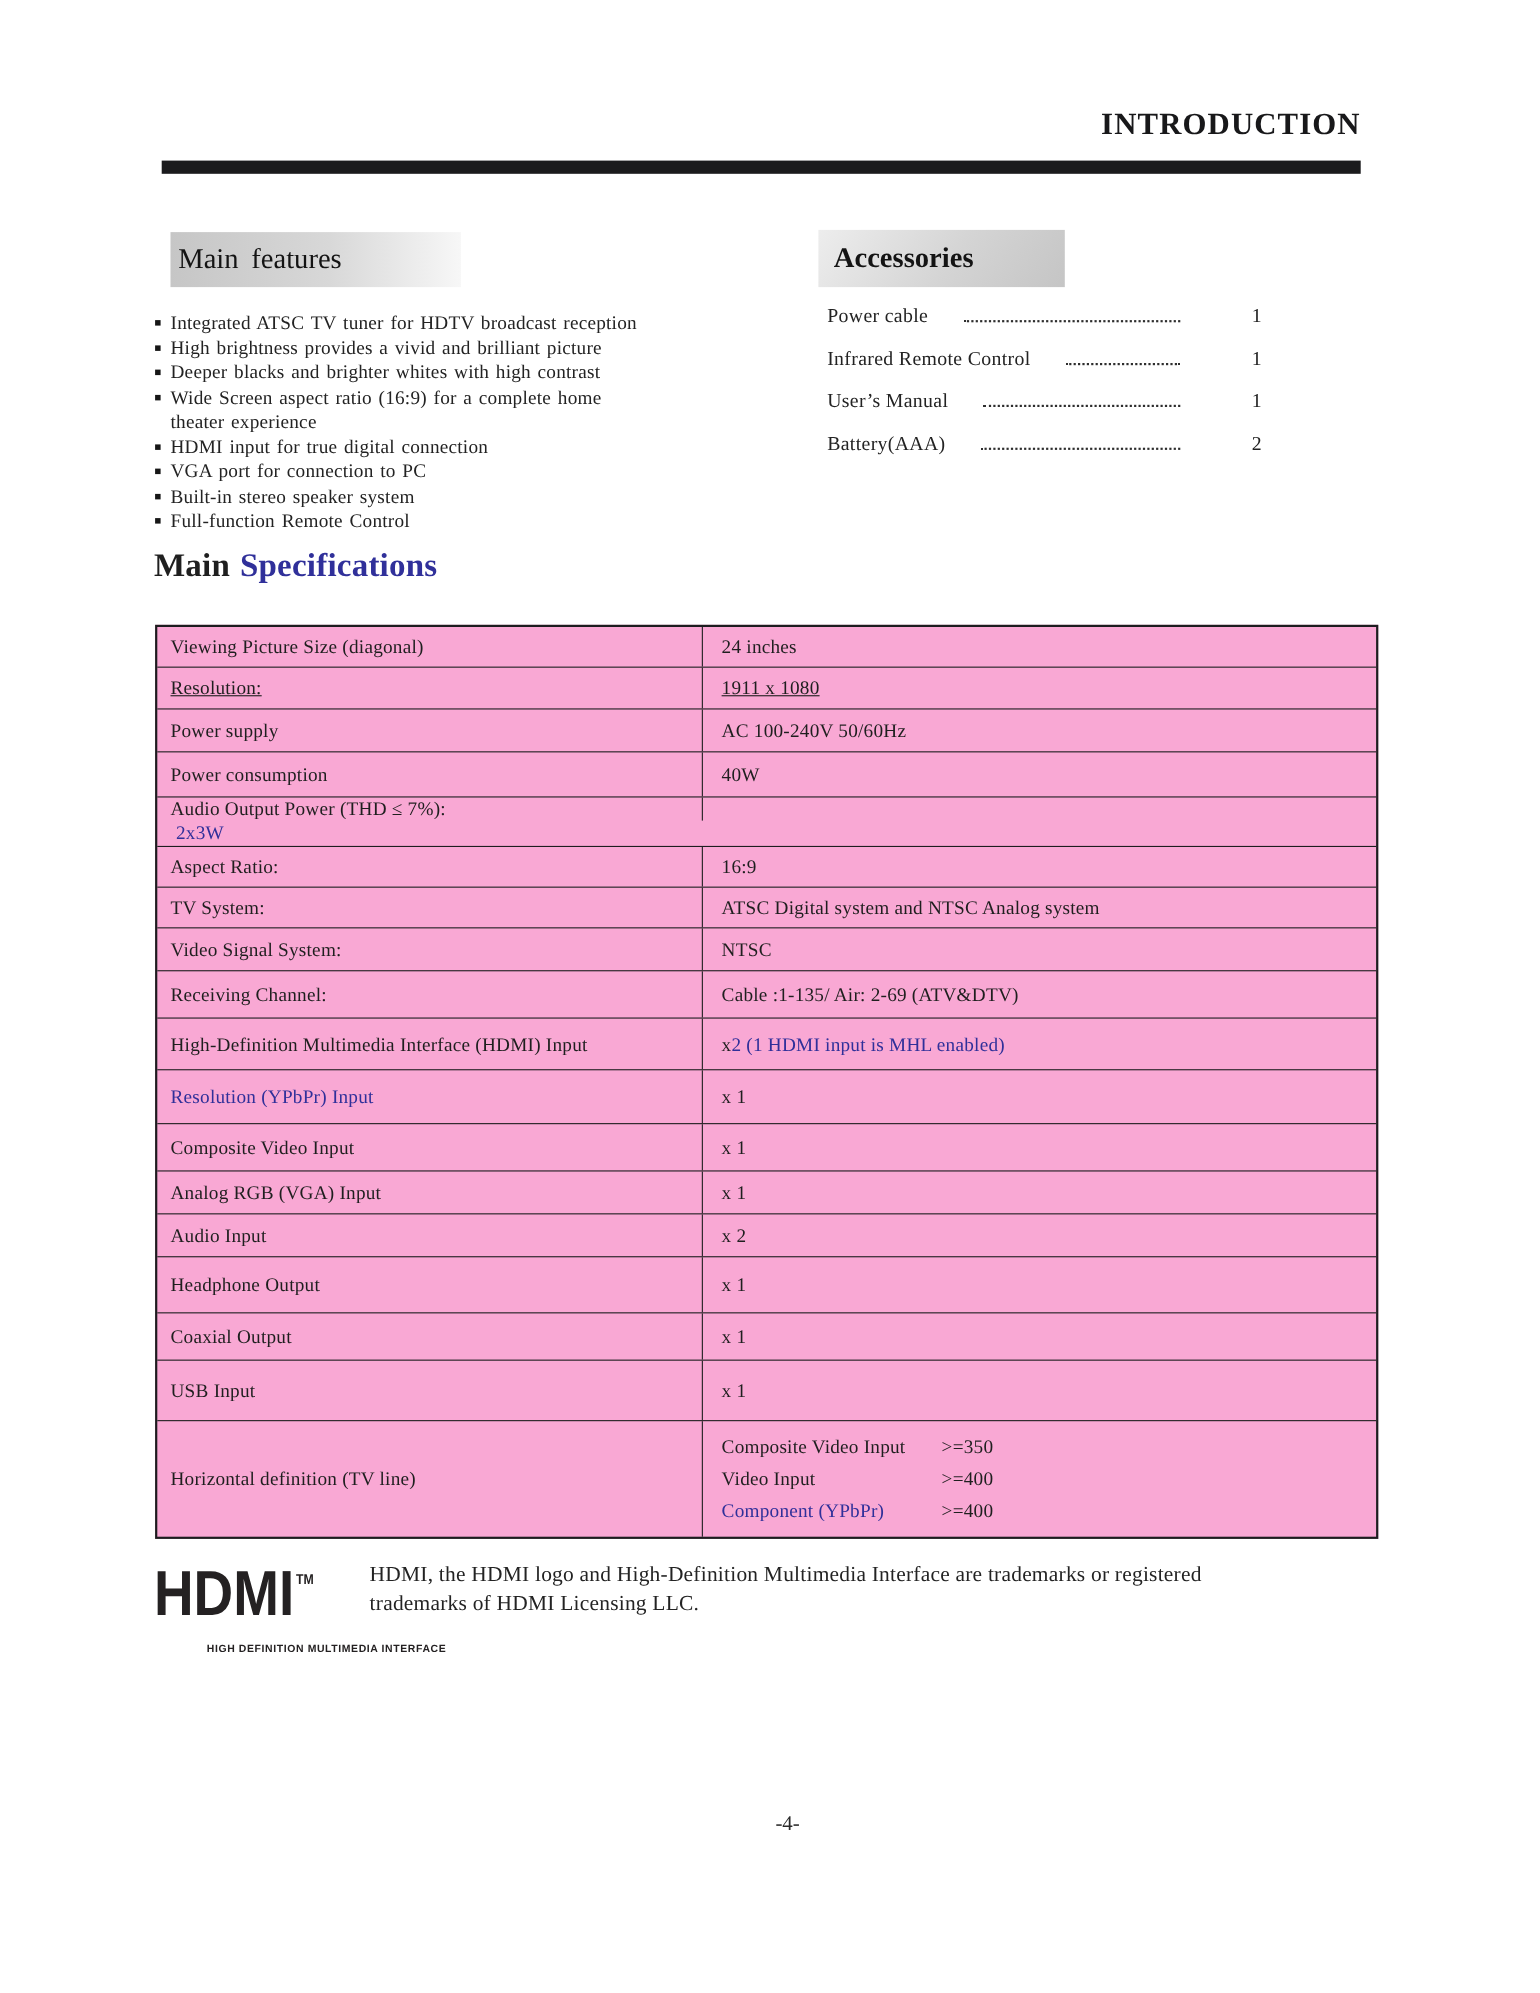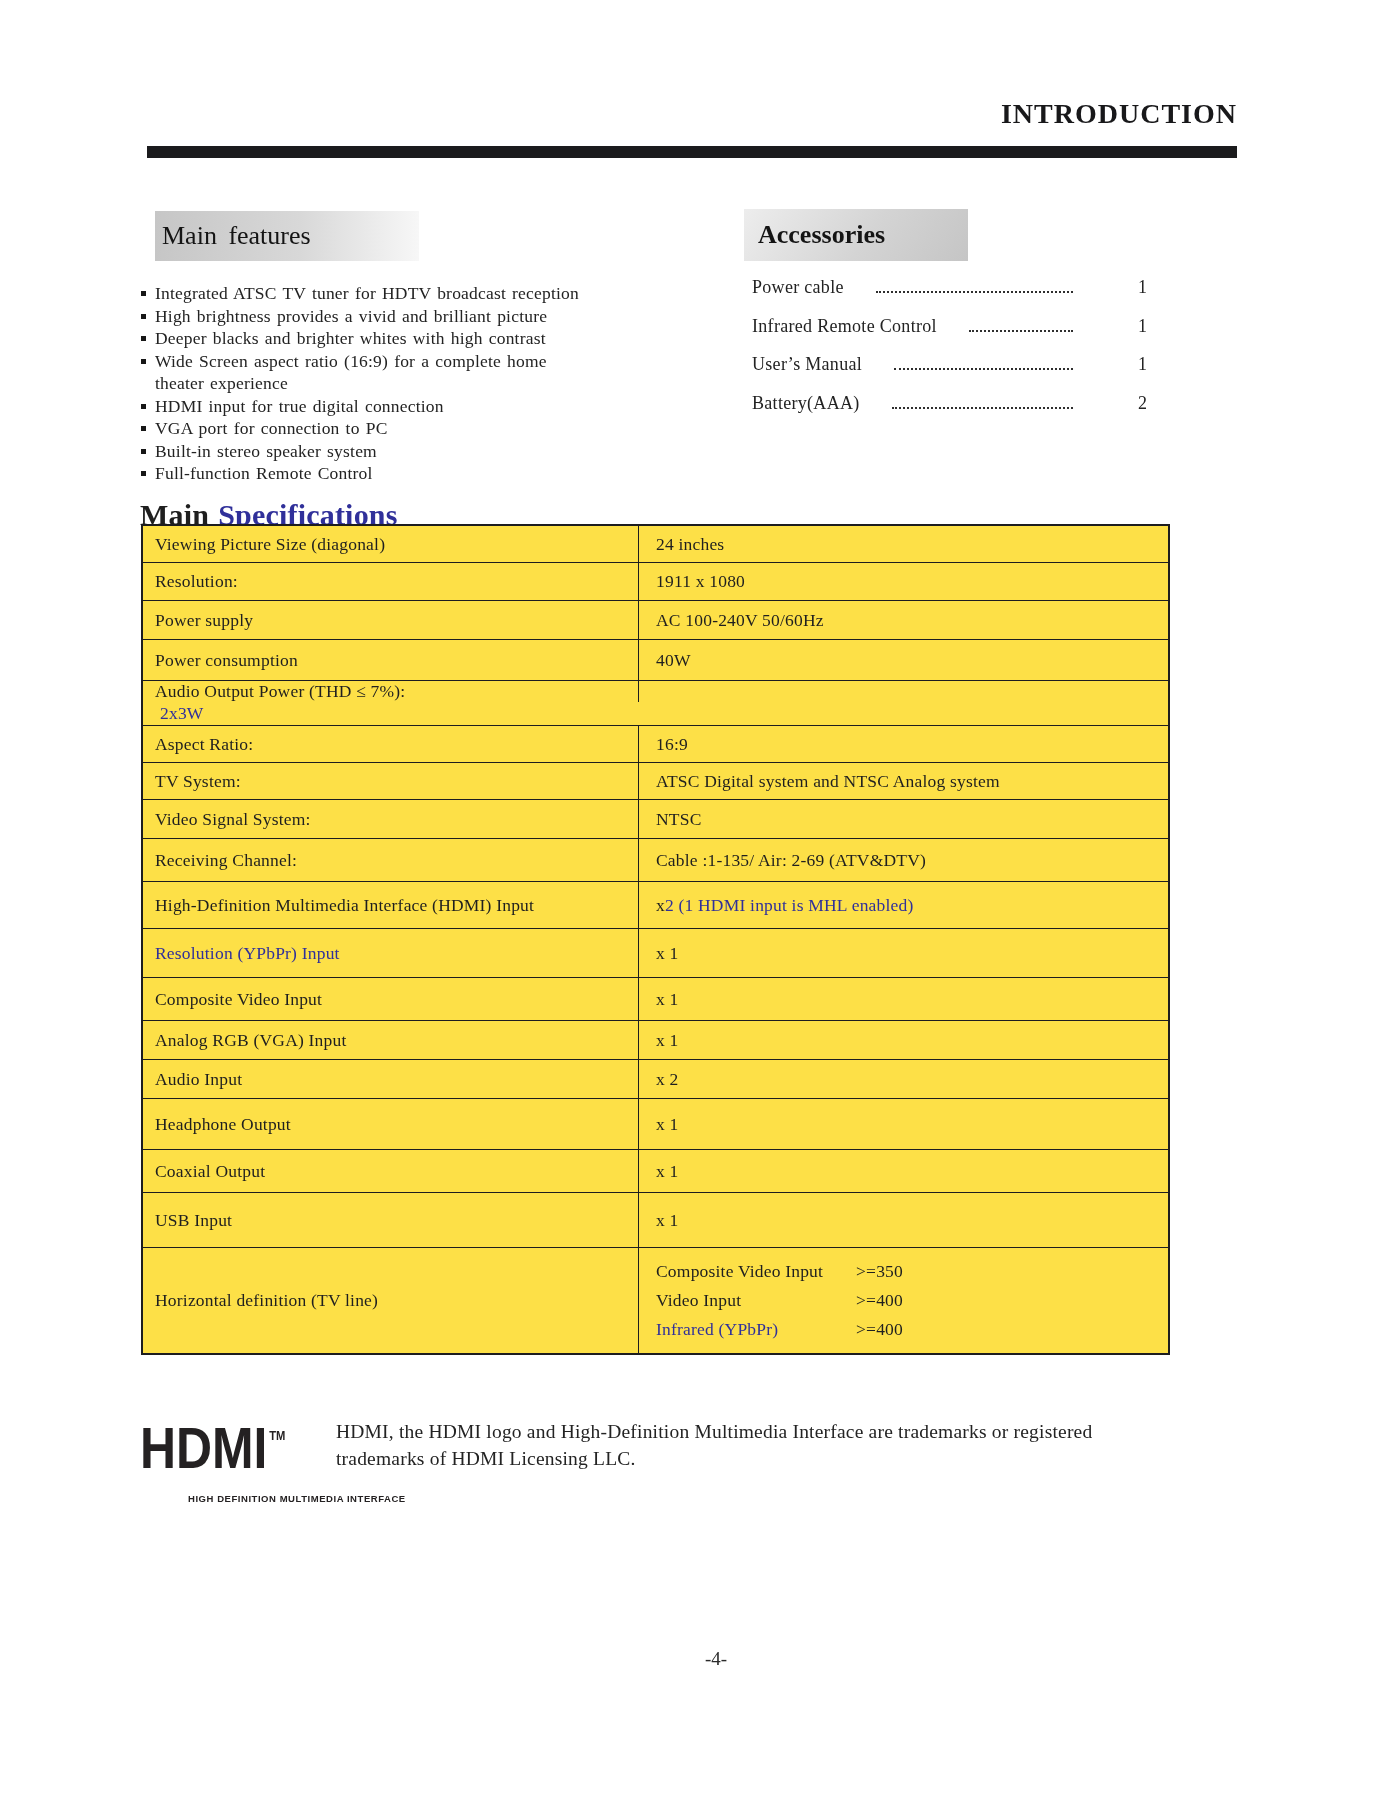--- a/index.html
+++ b/index.html
@@ -43,36 +43,36 @@
   .acc-leader { flex:1 1 auto; border-bottom:2.5px dotted #2e2e2e; margin:0 38px 5px 5px; min-width:30px; }
   .acc-qty { flex:none; width:24px; font-size:18px; }
 
   
   .spec-heading { position:absolute; left:140px; top:498px; font-size:30px; font-weight:bold; margin:0; letter-spacing:0.2px; }
   .spec-heading .blue { margin-left:9px; }
   .blue { color:#30309a; }
 
   
   .spec-table {
-    position:absolute; left:141px; top:524px; width:1029px;
-    border:2px solid #1d1d1f; box-sizing:border-box; background:#fde047;
+    position:absolute; left:141px; top:568px; width:1112px;
+    border:2px solid #1d1d1f; box-sizing:border-box; background:#f9a8d4;
   }
   .spec-row { display:flex; }
   .spec-row + .spec-row { border-top:1.5px solid #1d1d1f; }
   .spec-label {
     width:496px; flex:none; box-sizing:border-box; padding:0 8px 0 12px;
     border-right:1.5px solid #1d1d1f; display:flex; align-items:center;
     font-size:17.5px; letter-spacing:0.2px;
   }
   .spec-value {
     flex:1; box-sizing:border-box; padding-left:17px; display:flex; align-items:center;
     font-size:17.5px; letter-spacing:0.2px;
   }
   .spec-row:nth-child(1)  { height:36px; }
-  .spec-row:nth-child(2)  { height:37px; }
+  .spec-row:nth-child(2)  { height:37px;text-decoration:underline; }
   .spec-row:nth-child(3)  { height:38px; }
   .spec-row:nth-child(4)  { height:40px; }
   .spec-row:nth-child(5)  { height:44px;flex-direction:column; }
   .spec-row:nth-child(6)  { height:36px; }
   .spec-row:nth-child(7)  { height:36px; }
   .spec-row:nth-child(8)  { height:38px; }
   .spec-row:nth-child(9)  { height:42px; }
   .spec-row:nth-child(10) { height:46px; }
   .spec-row:nth-child(11) { height:48px; }
   .spec-row:nth-child(12) { height:42px; }
@@ -326,21 +326,21 @@
         <div class="spec-value multiline">
           <div class="hd-line">
             <span class="hd-name">Composite Video Input</span>
             <span class="hd-num">&gt;=350</span>
           </div>
           <div class="hd-line">
             <span class="hd-name">Video Input</span>
             <span class="hd-num">&gt;=400</span>
           </div>
           <div class="hd-line">
-            <span class="hd-name blue">Infrared (YPbPr)</span>
+            <span class="hd-name blue">Component (YPbPr)</span>
             <span class="hd-num">&gt;=400</span>
           </div>
         </div>
       </div>
     </div>
 
   <div class="hdmi-logo">
     <div class="hdmi-word"><span>HDMI</span><sup>TM</sup></div>
     <div class="hdmi-tagline">HIGH DEFINITION MULTIMEDIA INTERFACE</div>
   </div>

